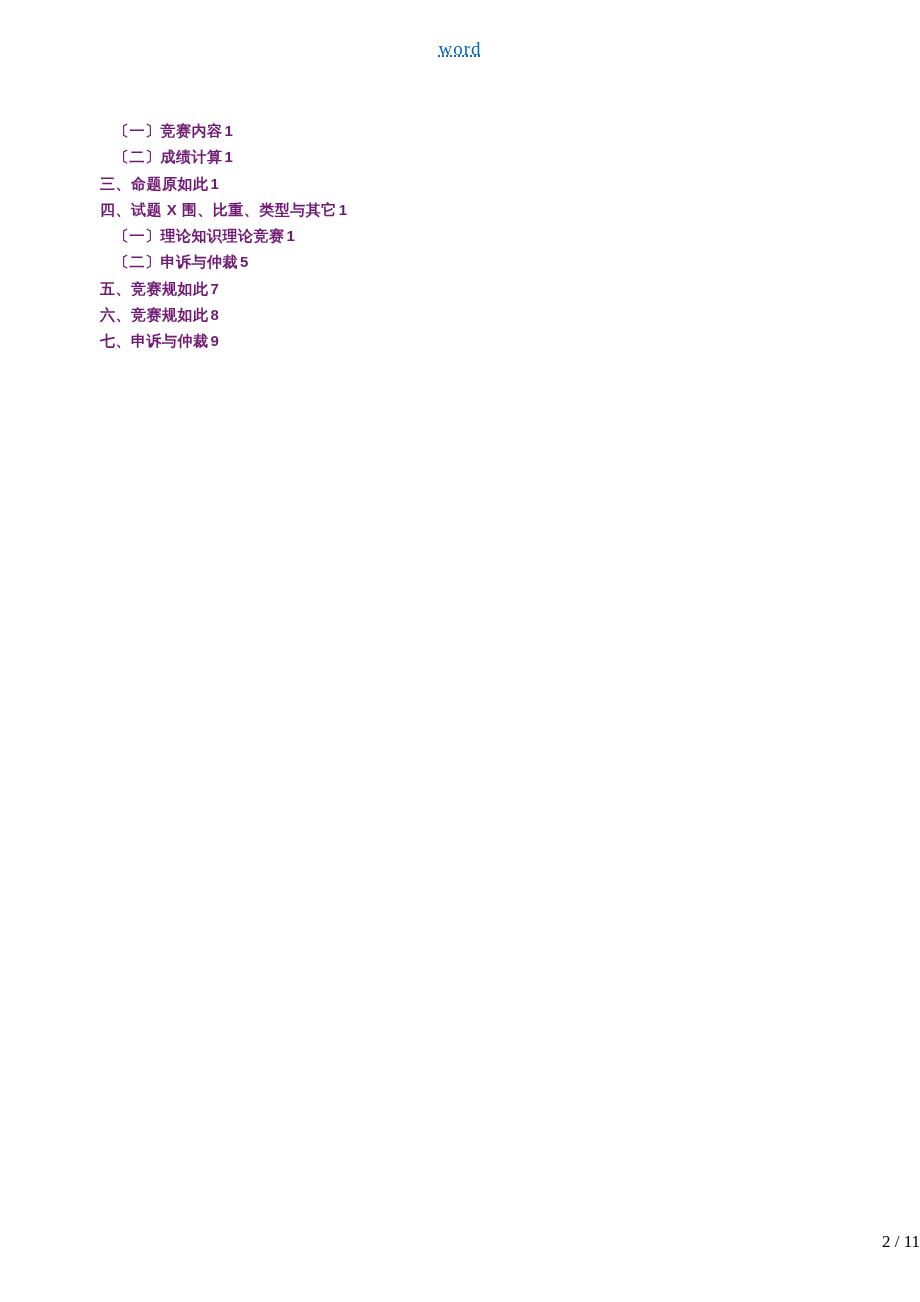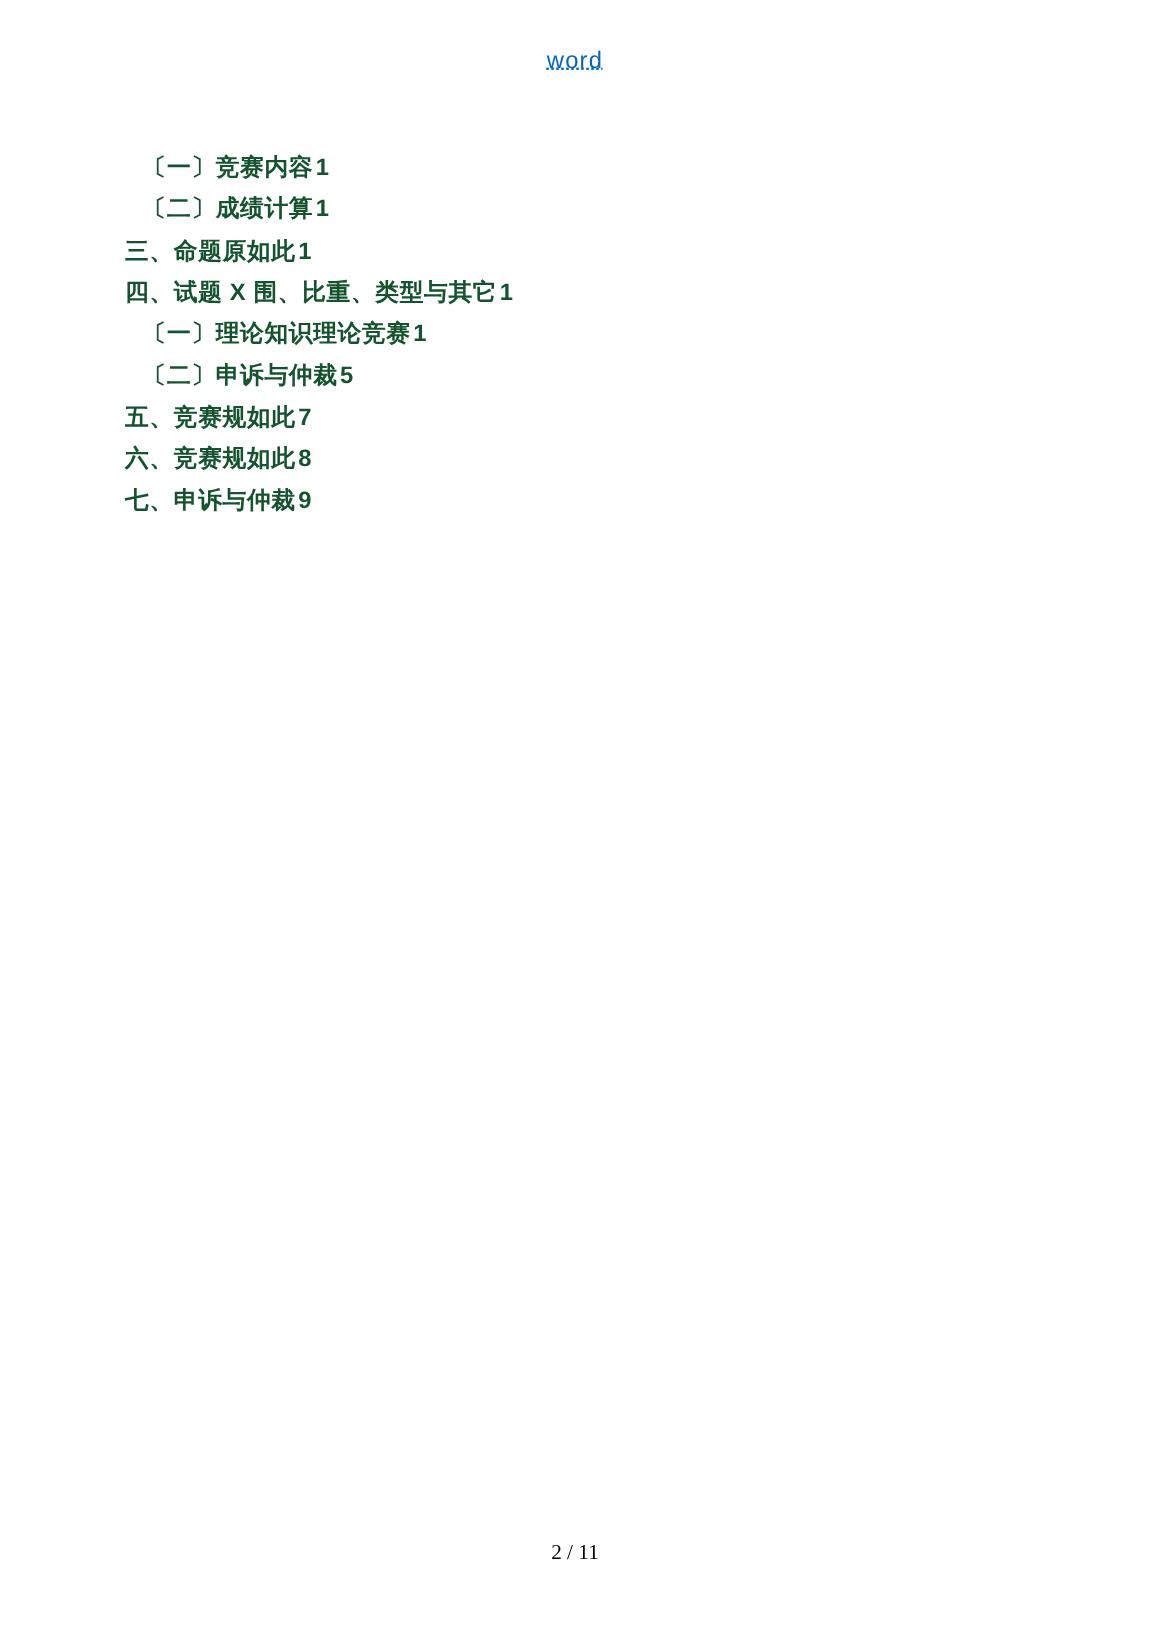--- a/index.html
+++ b/index.html
@@ -24,28 +24,28 @@
       text-align: center;
       margin-bottom: 58px;
     }
     .header-link span {
       color: #0563c1;
       font-size: 19px;
       text-decoration: underline;
       text-decoration-style: dotted;
       text-decoration-color: #0563c1;
       letter-spacing: 1px;
-      font-family: Liberation Sans, sans-serif;
+      font-family: Liberation Serif, serif;
     }
     .toc {
       padding-left: 0px;
     }
     .toc-item {
-      font-size: 19px;
-      color: #14532d;
+      font-size: 15px;
+      color: #701a75;
       line-height: 1.75;
       letter-spacing: 0.5px;
       font-family: "Microsoft YaHei", "SimHei", sans-serif;
       font-weight: bold;
     }
     .toc-item.level-2 {
       padding-left: 14px;
     }
     .toc-item .num {
       font-family: Arial, sans-serif;
@@ -54,21 +54,21 @@
     }
     .toc-item .x-char {
       font-family: Arial, sans-serif;
       font-weight: bold;
     }
     .footer {
       position: absolute;
       bottom: 50px;
       left: 0;
       width: 100%;
-      text-align: center;
+      text-align: right;
       font-size: 17px;
       color: #000000;
       font-family: "Times New Roman", serif;
     }
   </style>
 </head>
 <body>
 
 <div class="page">
 

